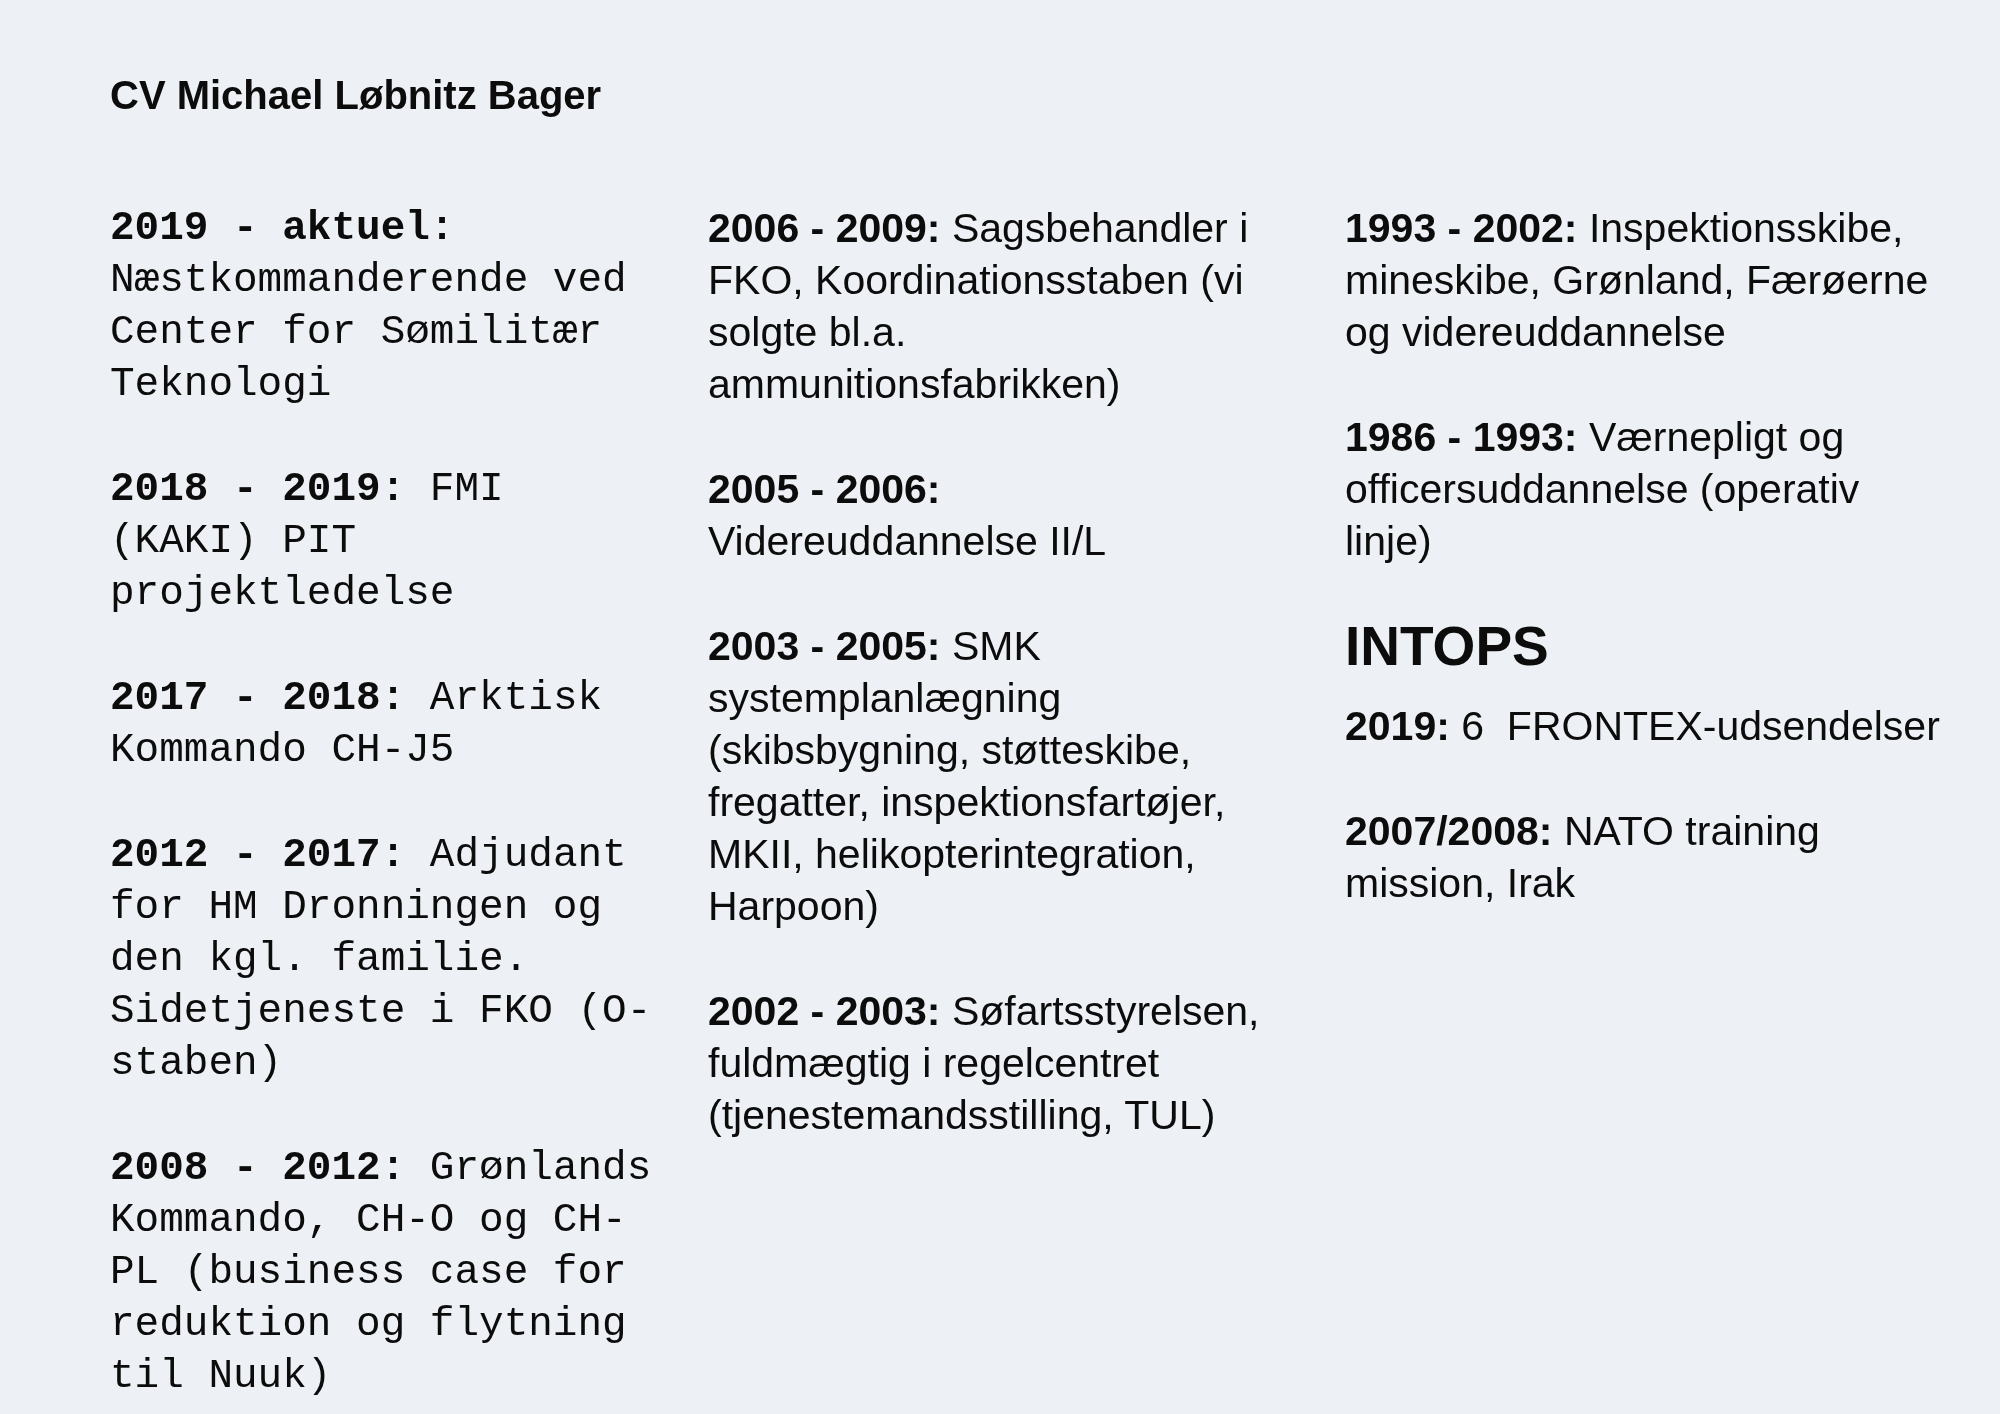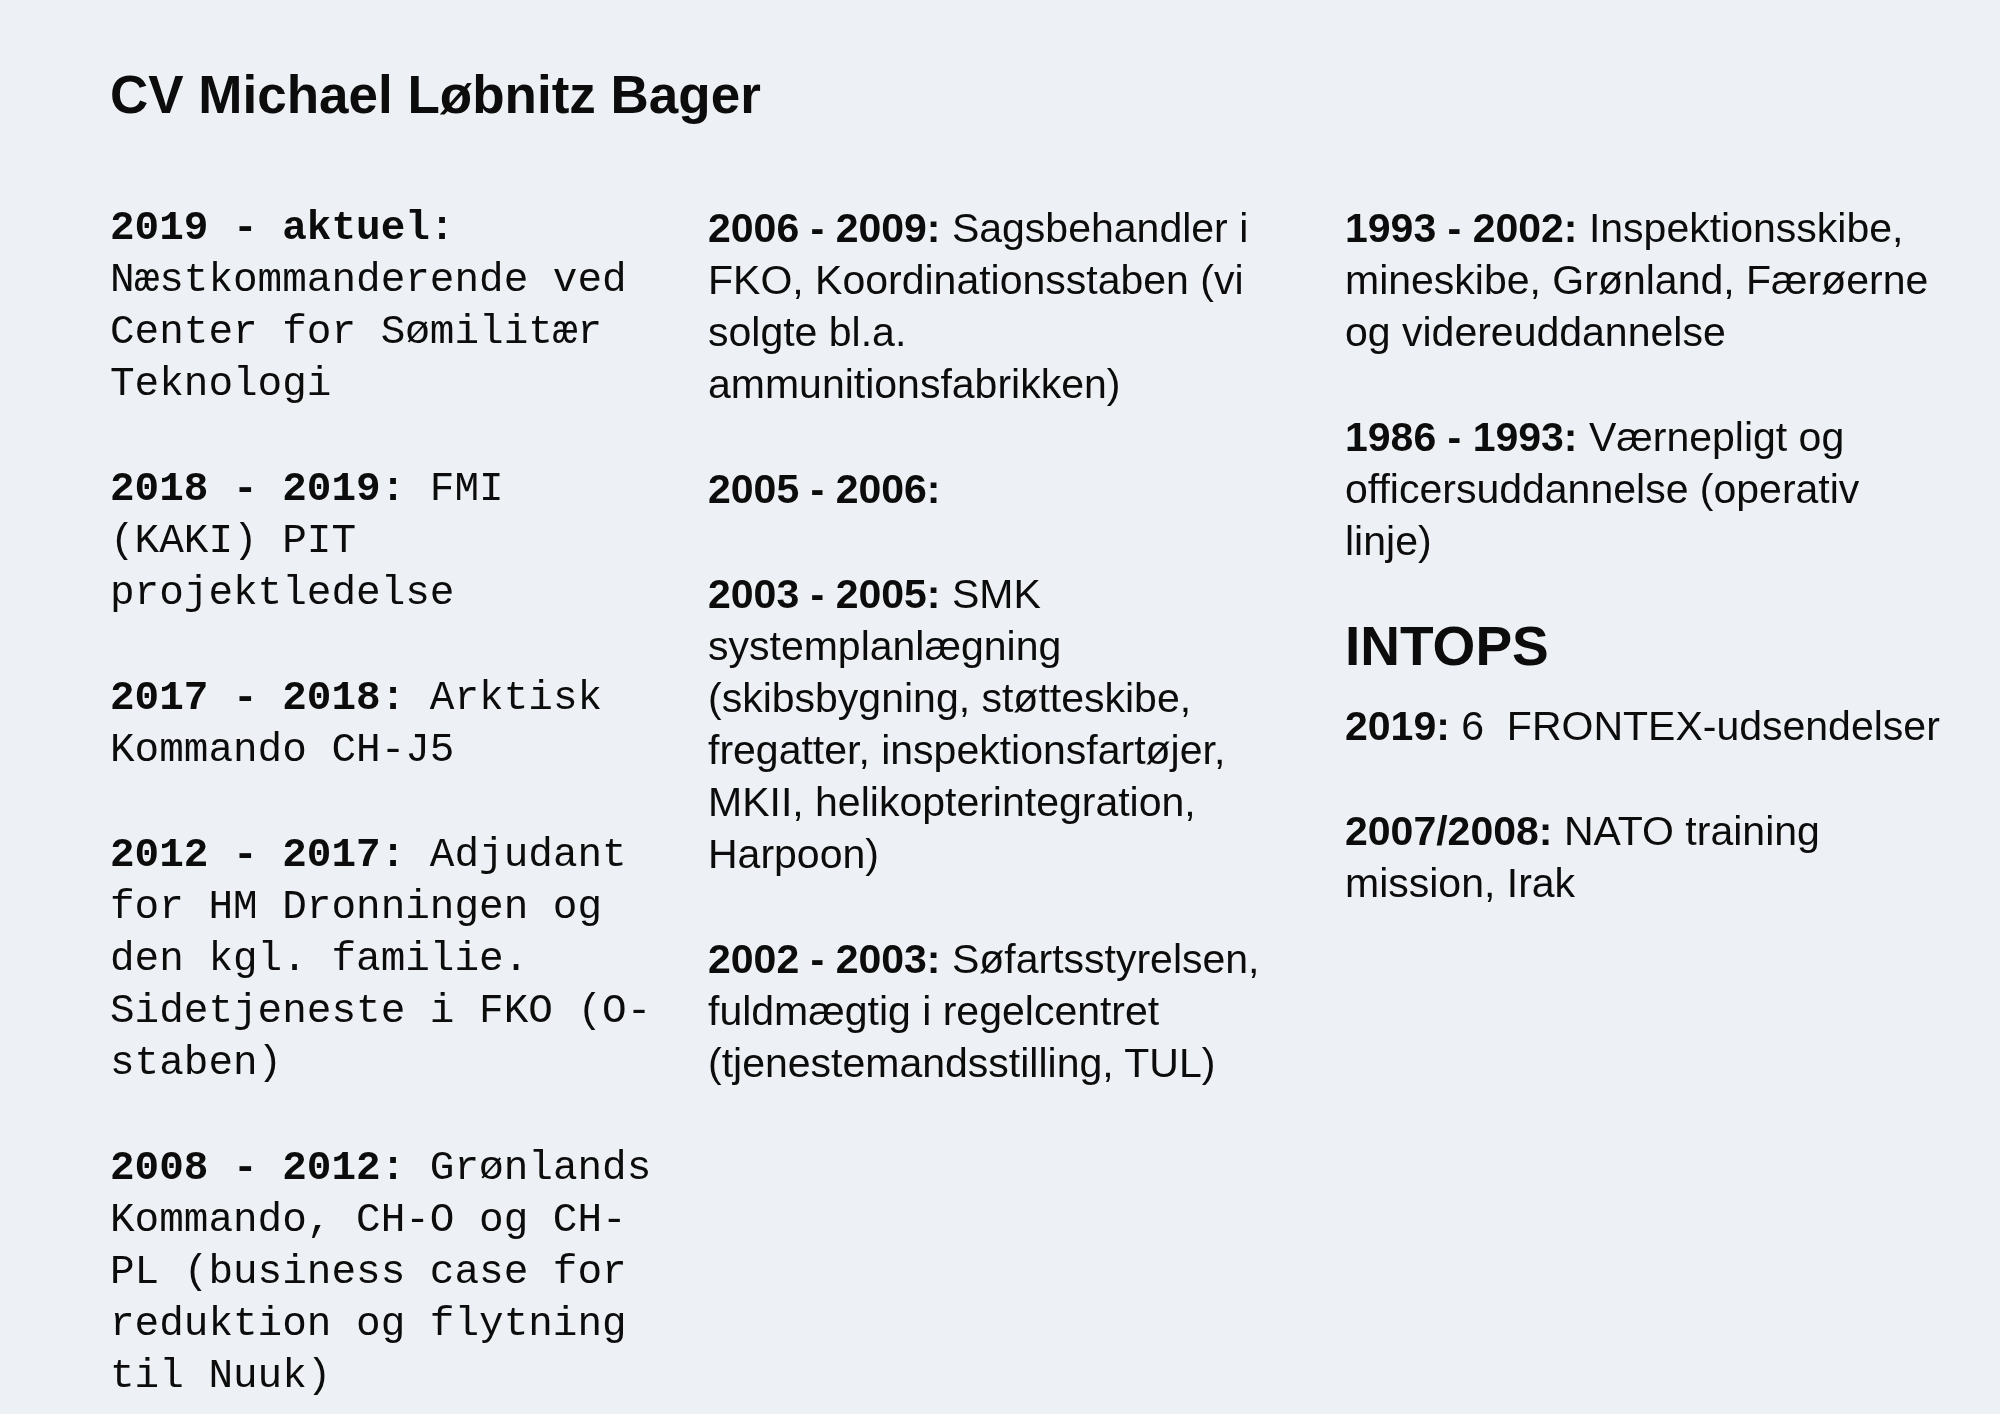--- a/index.html
+++ b/index.html
@@ -12,21 +12,21 @@
   }
   .page {
     box-sizing: border-box;
     width: 2000px;
     height: 1414px;
     padding: 62px 40px 0 110px;
     font-family: "Liberation Sans", sans-serif;
     color: #0c0c0c;
   }
   h1.title {
-    font-size: 53px;
+    font-size: 40px;
     line-height: 66px;
     font-weight: 700;
     margin: 0 0 74px 0;
   }
   .columns {
     display: flex;
     align-items: flex-start;
   }
   .col { flex: 0 0 auto; }
   .col-0 { width: 543px; margin-right: 55px; font-family: Liberation Mono, monospace; }
@@ -55,21 +55,21 @@
   <main class="columns">
     <section class="col col-0">
         <p class="entry"><strong class="period">2019 - aktuel:</strong> <span class="desc">Næstkommanderende ved Center for Sømilitær Teknologi</span></p>
         <p class="entry"><strong class="period">2018 - 2019:</strong> <span class="desc">FMI (KAKI) PIT projektledelse</span></p>
         <p class="entry"><strong class="period">2017 - 2018:</strong> <span class="desc">Arktisk Kommando CH-J5</span></p>
         <p class="entry"><strong class="period">2012 - 2017:</strong> <span class="desc">Adjudant for HM Dronningen og den kgl. familie. Sidetjeneste i FKO (O-staben)</span></p>
         <p class="entry"><strong class="period">2008 - 2012:</strong> <span class="desc">Grønlands Kommando, CH-O og CH-PL (business case for reduktion og flytning til Nuuk)</span></p>
       </section>
     <section class="col col-1">
         <p class="entry"><strong class="period">2006 - 2009:</strong> <span class="desc">Sagsbehandler i FKO, Koordinationsstaben (vi solgte bl.a. ammunitionsfabrikken)</span></p>
-        <p class="entry"><strong class="period">2005 - 2006:</strong><br></p>
+        <p class="entry"><strong class="period">2005 - 2006:</strong><br><span class="desc">Videreuddannelse II/L</span></p>
         <p class="entry"><strong class="period">2003 - 2005:</strong> <span class="desc">SMK systemplanlægning (skibsbygning, støtteskibe, fregatter, inspektionsfartøjer, MKII, helikopterintegration, Harpoon)</span></p>
         <p class="entry"><strong class="period">2002 - 2003:</strong> <span class="desc">Søfartsstyrelsen, fuldmægtig i regelcentret (tjenestemandsstilling, TUL)</span></p>
       </section>
     <section class="col col-2">
         <p class="entry"><strong class="period">1993 - 2002:</strong> <span class="desc">Inspektionsskibe, mineskibe, Grønland, Færøerne og videreuddannelse</span></p>
         <p class="entry"><strong class="period">1986 - 1993:</strong> <span class="desc">Værnepligt og officersuddannelse (operativ linje)</span></p>
         <h2 class="section-heading">INTOPS</h2>
         <p class="entry"><strong class="period">2019:</strong> <span class="desc">6  FRONTEX-udsendelser</span></p>
         <p class="entry"><strong class="period">2007/2008:</strong> <span class="desc">NATO training mission, Irak</span></p>
       </section>

